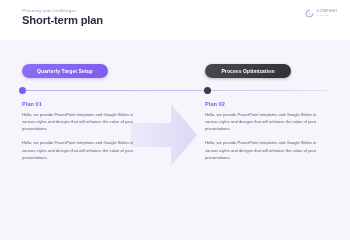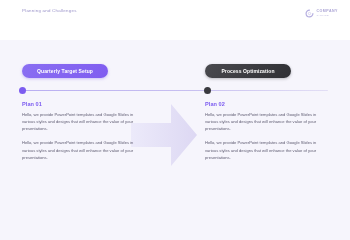--- a/index.html
+++ b/index.html
@@ -178,20 +178,21 @@
   }
   .col-para:last-child { margin-bottom: 0; }
 </style>
 </head>
 <body>
 
 <div class="slide">
 
   <div class="header">
     <div class="header-eyebrow">Planning and Challenges</div>
+    <div class="header-title">Short-term plan</div>
 
     <div class="logo">
       <svg class="logo-mark" viewBox="0 0 20 20">
         <path d="M10 2.4 A7.6 7.6 0 1 0 17.6 10" fill="none" stroke="#b5aee0" stroke-width="2.6" stroke-linecap="round"></path>
         <circle cx="10" cy="10" r="2.6" fill="none" stroke="#cfc9ea" stroke-width="1.6"></circle>
       </svg>
       <span class="logo-text">
         <span class="logo-name">COMPANY</span>
         <span class="logo-sub">TAGLINE</span>
       </span>

